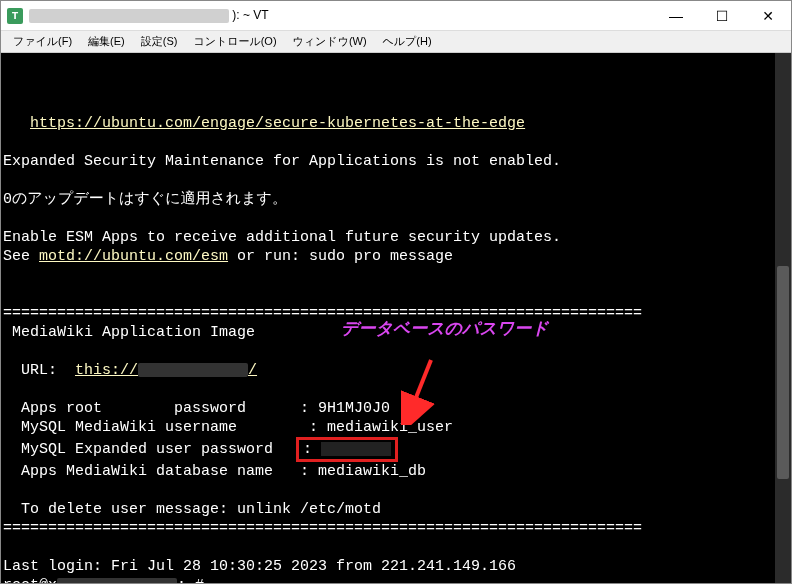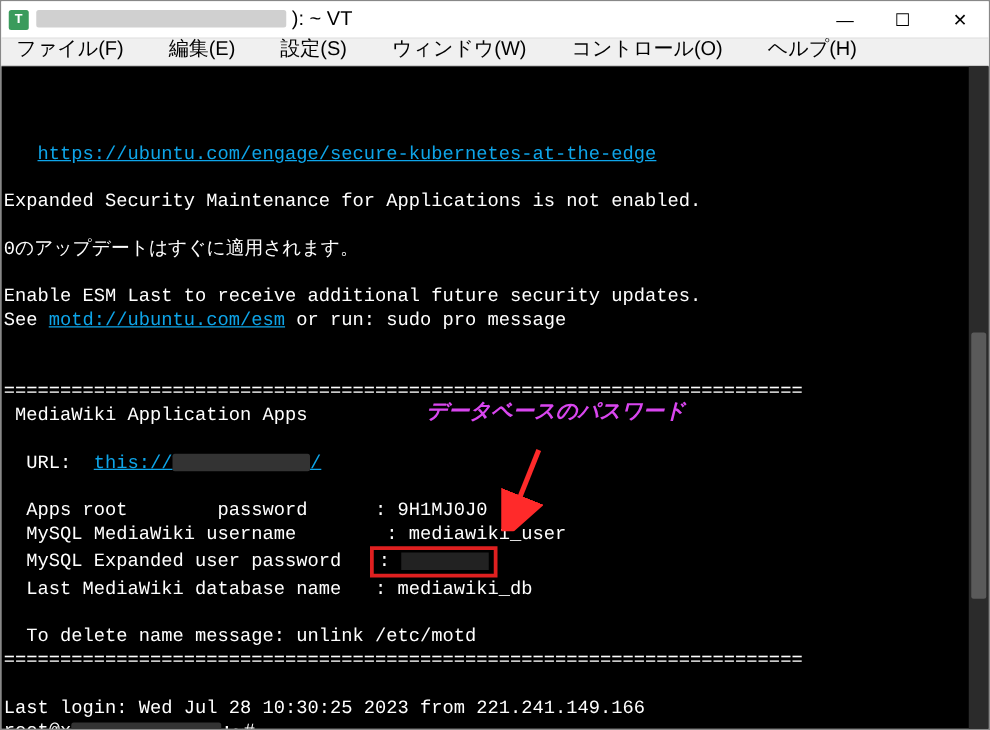--- a/index.html
+++ b/index.html
@@ -25,67 +25,66 @@
     width:16px; height:16px;
     background:#3a9b5c;
     display:inline-flex;
     align-items:center;
     justify-content:center;
     color:#fff;
     font-size:11px;
     font-weight:bold;
     border-radius:2px;
   }
-  .title-text { font-size:16px; color:#000; font-family: "Meiryo UI", sans-serif;}
+  .title-text { font-size:12px; color:#000; font-family: "Meiryo UI", sans-serif;}
   .redact-title {
     display:inline-block;
     width:200px; height:14px;
     background:#d0d0d0;
     border-radius:2px;
     vertical-align:middle;
   }
   .win-controls { display:flex; }
   .win-btn {
     width:46px; height:30px;
     display:flex;
     align-items:center;
     justify-content:center;
     font-size:14px;
     font-family: "Segoe UI", sans-serif;
   }
   .menubar {
     height:22px;
     background:#f0f0f0;
     display:flex;
-    align-items:flex-end;
+    align-items:center;
     padding:0 4px;
     border-bottom:1px solid #ccc;
     font-family: "Meiryo UI","MS Gothic",sans-serif;
-    font-size:16px;
-    gap:20px;
+    font-size:11px;
   }
   .menu-item { padding:2px 8px; }
   .terminal {
     background:#000;
     color:#fff;
     width:100%;
     height:calc(584px - 30px - 22px);
     padding:4px 6px 4px 0;
     font-family: "MS Gothic","Courier New",monospace;
     font-size:15px;
     line-height:19px;
     position:relative;
     white-space:pre;
     overflow:hidden;
   }
   .term-inner {
     padding-left:2px;
   }
   .link {
-    color:#0ea5e9;
+    color:#fef9c3;
     text-decoration: underline;
   }
   .redact-ip {
     display:inline-block;
     width:110px; height:14px;
     background:#333;
     vertical-align:middle;
     border-radius:2px;
   }
   .redact-pw {
@@ -158,51 +157,51 @@
     <div class="win-btn">―</div>
     <div class="win-btn">☐</div>
     <div class="win-btn">✕</div>
   </div>
 </div>
 
 <div class="menubar">
   <div class="menu-item"><span>ファイル(F)</span></div>
   <div class="menu-item"><span>編集(E)</span></div>
   <div class="menu-item"><span>設定(S)</span></div>
+  <div class="menu-item"><span>コントロール(O)</span></div>
   <div class="menu-item"><span>ウィンドウ(W)</span></div>
-  <div class="menu-item"><span>コントロール(O)</span></div>
   <div class="menu-item"><span>ヘルプ(H)</span></div>
 </div>
 
 <div class="terminal">
   <div class="term-inner">
 <span>   </span><span class="link">https://ubuntu.com/engage/secure-kubernetes-at-the-edge</span>
 
 <span>Expanded Security Maintenance for Applications is not enabled.</span>
 
 <span>0のアップデートはすぐに適用されます。</span>
 
-<span>Enable ESM Last to receive additional future security updates.</span>
+<span>Enable ESM Apps to receive additional future security updates.</span>
 <span>See </span><span class="link">motd://ubuntu.com/esm</span><span> or run: sudo pro message</span>
 
 
 <span>=======================================================================</span>
-<span> MediaWiki Application Apps</span>
+<span> MediaWiki Application Image</span>
 
 <span>  URL:  </span><span class="link"><span>this://</span><span class="redact-ip"></span><span>/</span></span>
 
 <span>  Apps root        password      : </span><span>9H1MJ0J0</span>
 <span>  MySQL MediaWiki username        : </span><span>mediawiki_user</span>
 <span>  MySQL Expanded user password   </span><span class="red-box"><span>: </span><span class="redact-pw"></span></span>
-<span>  Last MediaWiki database name   : </span><span>mediawiki_db</span>
-
-<span>  To delete name message: unlink /etc/motd</span>
+<span>  Apps MediaWiki database name   : </span><span>mediawiki_db</span>
+
+<span>  To delete user message: unlink /etc/motd</span>
 <span>=======================================================================</span>
 
-<span>Last login: Wed Jul 28 10:30:25 2023 from 221.241.149.166</span>
+<span>Last login: Fri Jul 28 10:30:25 2023 from 221.241.149.166</span>
 <span>root@x</span><span class="redact-host"></span><span>:~#</span>
   </div>
 
   
   <div class="annotation">データベースのパスワード</div>
   <svg class="arrow" viewBox="0 0 40 70">
     <defs>
       <marker id="ah" markerWidth="10" markerHeight="10" refX="5" refY="5" orient="auto">
         <path d="M0,0 L10,5 L0,10 z" fill="#ff2a2a"></path>
       </marker>

